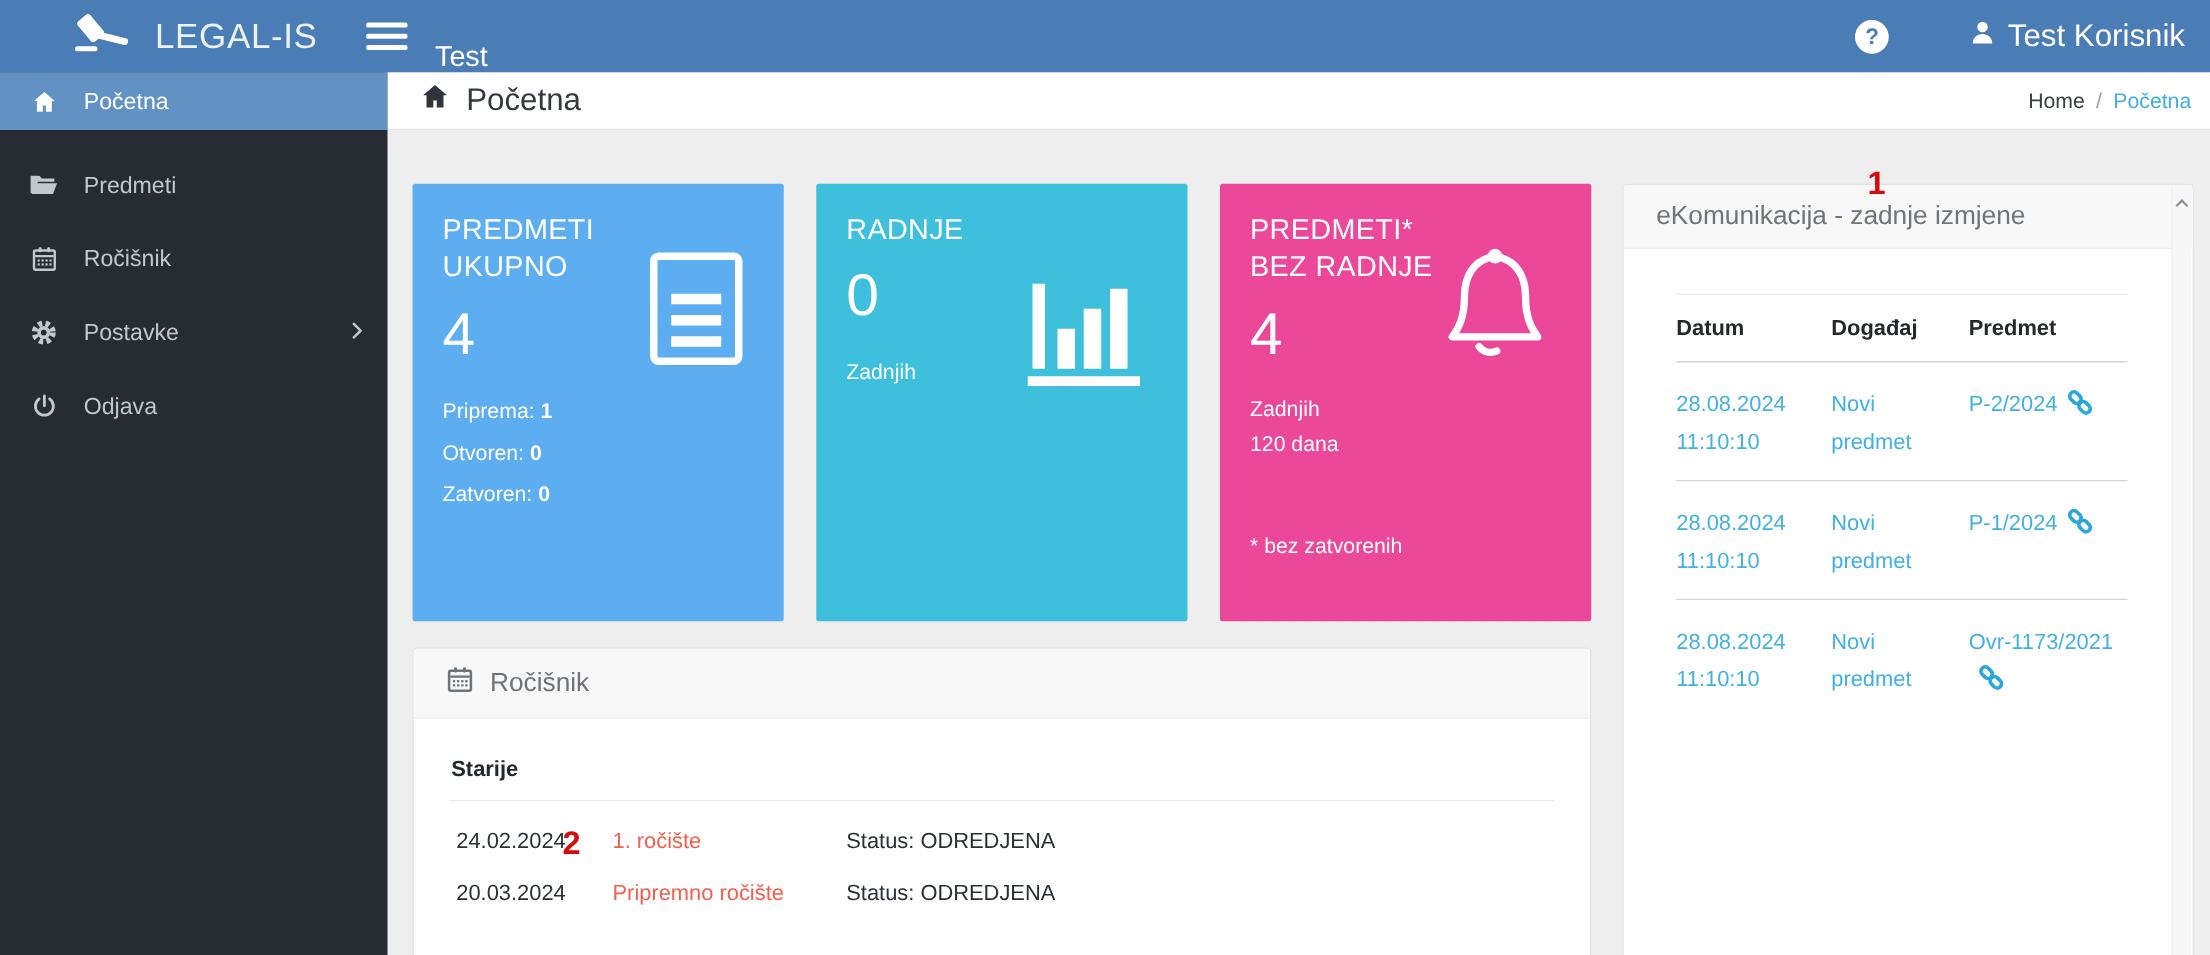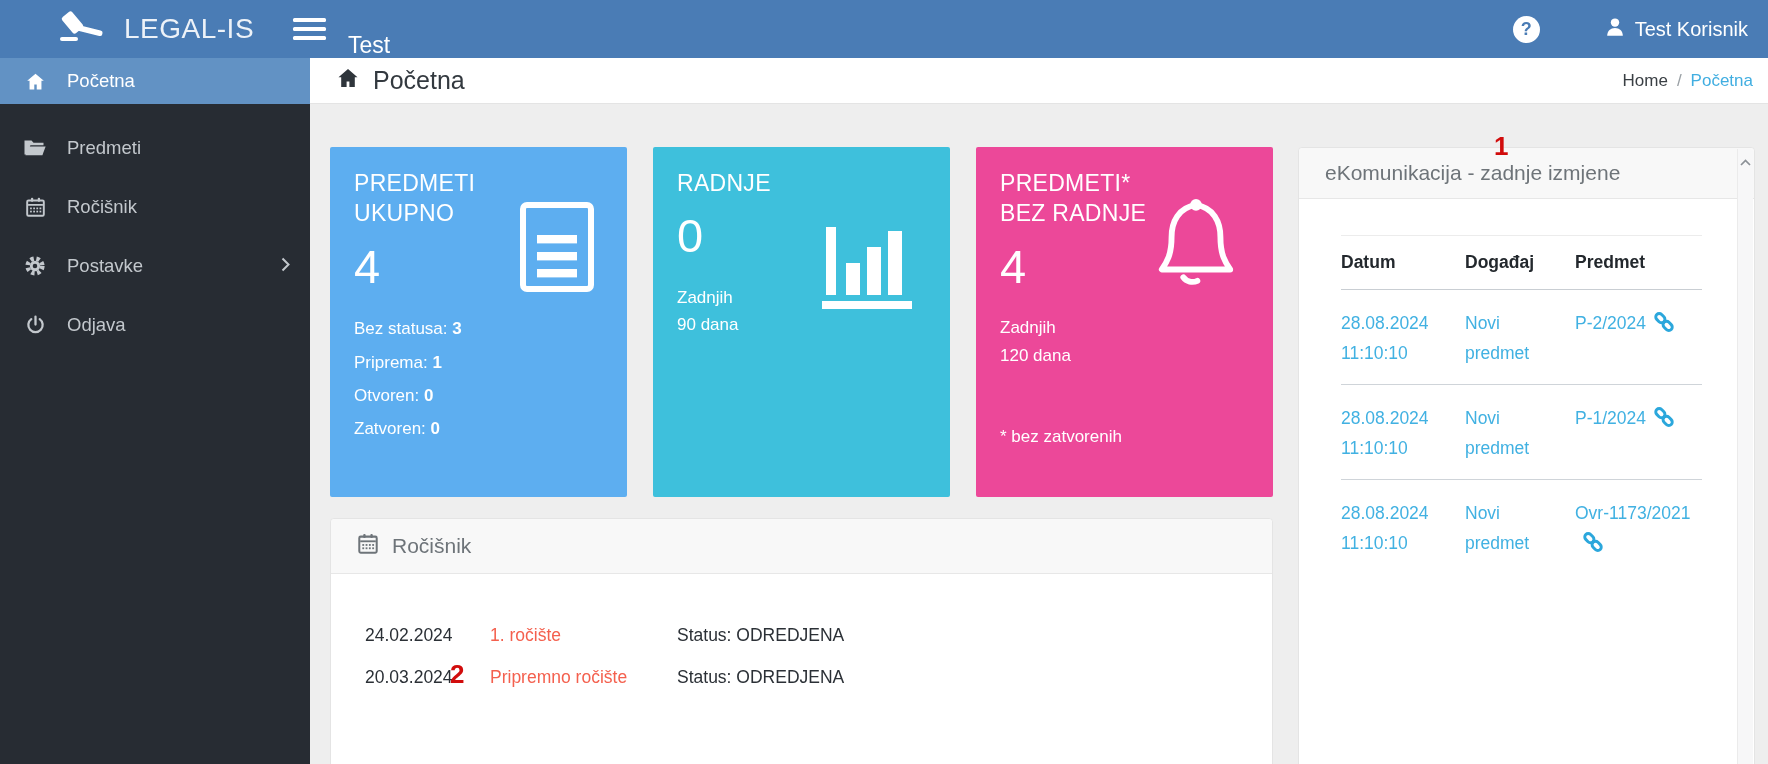--- a/index.html
+++ b/index.html
@@ -9,21 +9,21 @@
   
   .topbar { height: 58px; background: #4a7cb5; display: flex; align-items: center; }
   .brand { width: 293px; display: flex; align-items: center; padding-left: 56px; gap: 14px; flex-shrink: 0; cursor: pointer; }
   .brand-text { font-size: 28px; color: #edf2f8; letter-spacing: .5px; }
   .menu-btn { width: 33px; display: flex; flex-direction: column; gap: 4.5px; cursor: pointer; }
   .menu-btn .bar { height: 4.5px; background: #fff; border-radius: 1.5px; }
   .topbar-title { color: #fff; font-size: 23px; margin-left: 22px; margin-top: 32px; }
   .topbar-right { margin-left: auto; display: flex; align-items: center; padding-right: 20px; }
   .help-btn { width: 27px; height: 27px; border-radius: 50%; background: #fff; color: #4a7cb5;
               font-weight: bold; font-size: 18px; display: flex; align-items: center; justify-content: center; cursor: pointer; }
-  .user-btn { display: flex; align-items: center; gap: 9px; margin-left: 64px; color: #fff; font-size: 20px; cursor: pointer; }
+  .user-btn { display: flex; align-items: center; gap: 9px; margin-left: 64px; color: #fff; font-size: 25px; cursor: pointer; }
 
   
   .layout { display: flex; height: 706px; }
   .sidebar { width: 310px; background: #272c33; flex-shrink: 0; }
   .side-item { height: 59px; display: flex; align-items: center; padding-left: 20px;
                color: #c3c8cd; font-size: 18.5px; position: relative; cursor: pointer; }
   .side-item .icn { width: 30px; margin-right: 17px; display: flex; justify-content: center; align-items: center; }
   .side-item.active { height: 46px; background: #6292c4; color: #fff; }
   .side-rest { margin-top: 14px; }
   .chev { position: absolute; right: 20px; top: 50%; transform: translateY(-50%); color: #c3c8cd; }
@@ -207,21 +207,20 @@
     <div class="content">
       <div class="left-col">
 
         <div class="tiles">
           <div class="tile tile-blue">
             <h2>
               <span>PREDMETI</span><br><span>UKUPNO</span>
             </h2>
             <div class="big">4</div>
             <div class="stats">
-              <div><span>Bez statusa:</span> <b>3</b></div>
               <div><span>Priprema:</span> <b>1</b></div>
               <div><span>Otvoren:</span> <b>0</b></div>
               <div><span>Zatvoren:</span> <b>0</b></div>
             </div>
             <span class="tile-icon">
               <svg width="80" height="96" viewBox="0 0 40 48" fill="none" stroke="#fff" stroke-width="3">
                 <rect x="3" y="3" width="34" height="42" rx="2"></rect>
                 <g fill="#fff" stroke="none">
                   <rect x="10" y="18" width="20" height="4.2"></rect>
                   <rect x="10" y="26.5" width="20" height="4.2"></rect>
@@ -229,21 +228,20 @@
                 </g>
               </svg>
             </span>
           </div>
 
           <div class="tile tile-cyan">
             <h2><span>RADNJE</span></h2>
             <div class="big">0</div>
             <div class="sub">
               <div>Zadnjih</div>
-                <div>90 dana</div>
             </div>
             <span class="tile-icon" style="top:78px;right:36px;">
               <svg width="92" height="84" viewBox="0 0 46 42" fill="#fff">
                 <rect x="2" y="1" width="5" height="34"></rect>
                 <rect x="12" y="19" width="7" height="16"></rect>
                 <rect x="22.5" y="11" width="7" height="24"></rect>
                 <rect x="33" y="3" width="7" height="32"></rect>
                 <rect x="0" y="38" width="45" height="4"></rect>
               </svg>
             </span>
@@ -283,20 +281,21 @@
                   <rect x="16.6" y="12.6" width="2" height="2"></rect>
                 <rect x="5.8" y="16.2" width="2" height="2"></rect>
                   <rect x="9.4" y="16.2" width="2" height="2"></rect>
                 <rect x="13" y="16.2" width="2" height="2"></rect>
                   <rect x="16.6" y="16.2" width="2" height="2"></rect>
               </svg>
             </span>
             <span>Ročišnik</span>
           </div>
           <div class="rocisnik-body">
+            <div class="section-label">Starije</div>
             <div class="r-row">
               <div class="r-date">24.02.2024</div>
               <div class="r-event">1. ročište</div>
               <div class="r-status">Status: ODREDJENA</div>
             </div>
             <div class="r-row">
               <div class="r-date">20.03.2024</div>
               <div class="r-event">Pripremno ročište</div>
               <div class="r-status">Status: ODREDJENA</div>
             </div>

